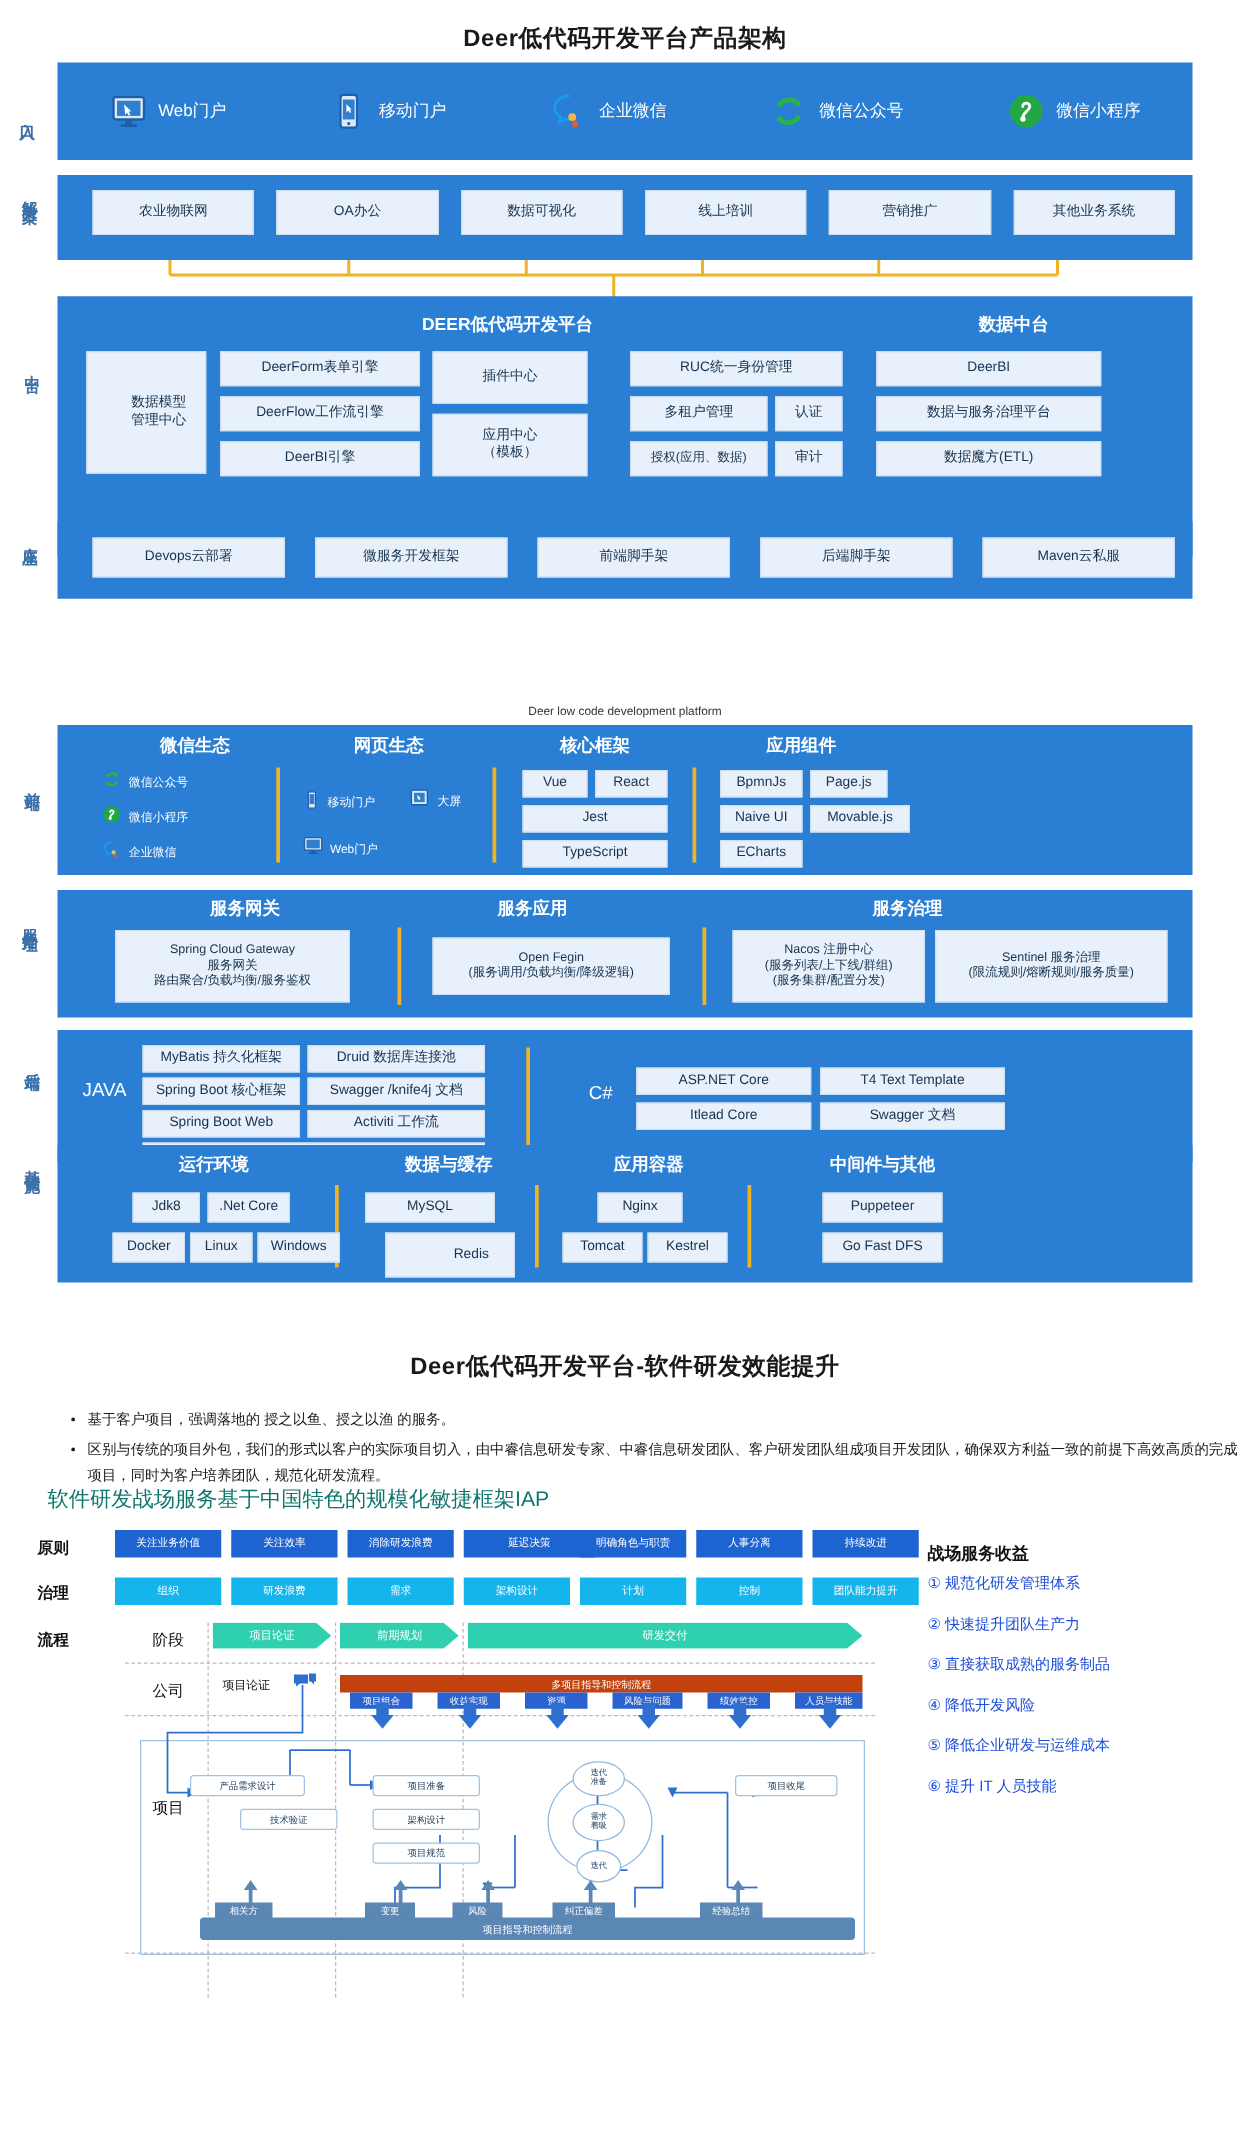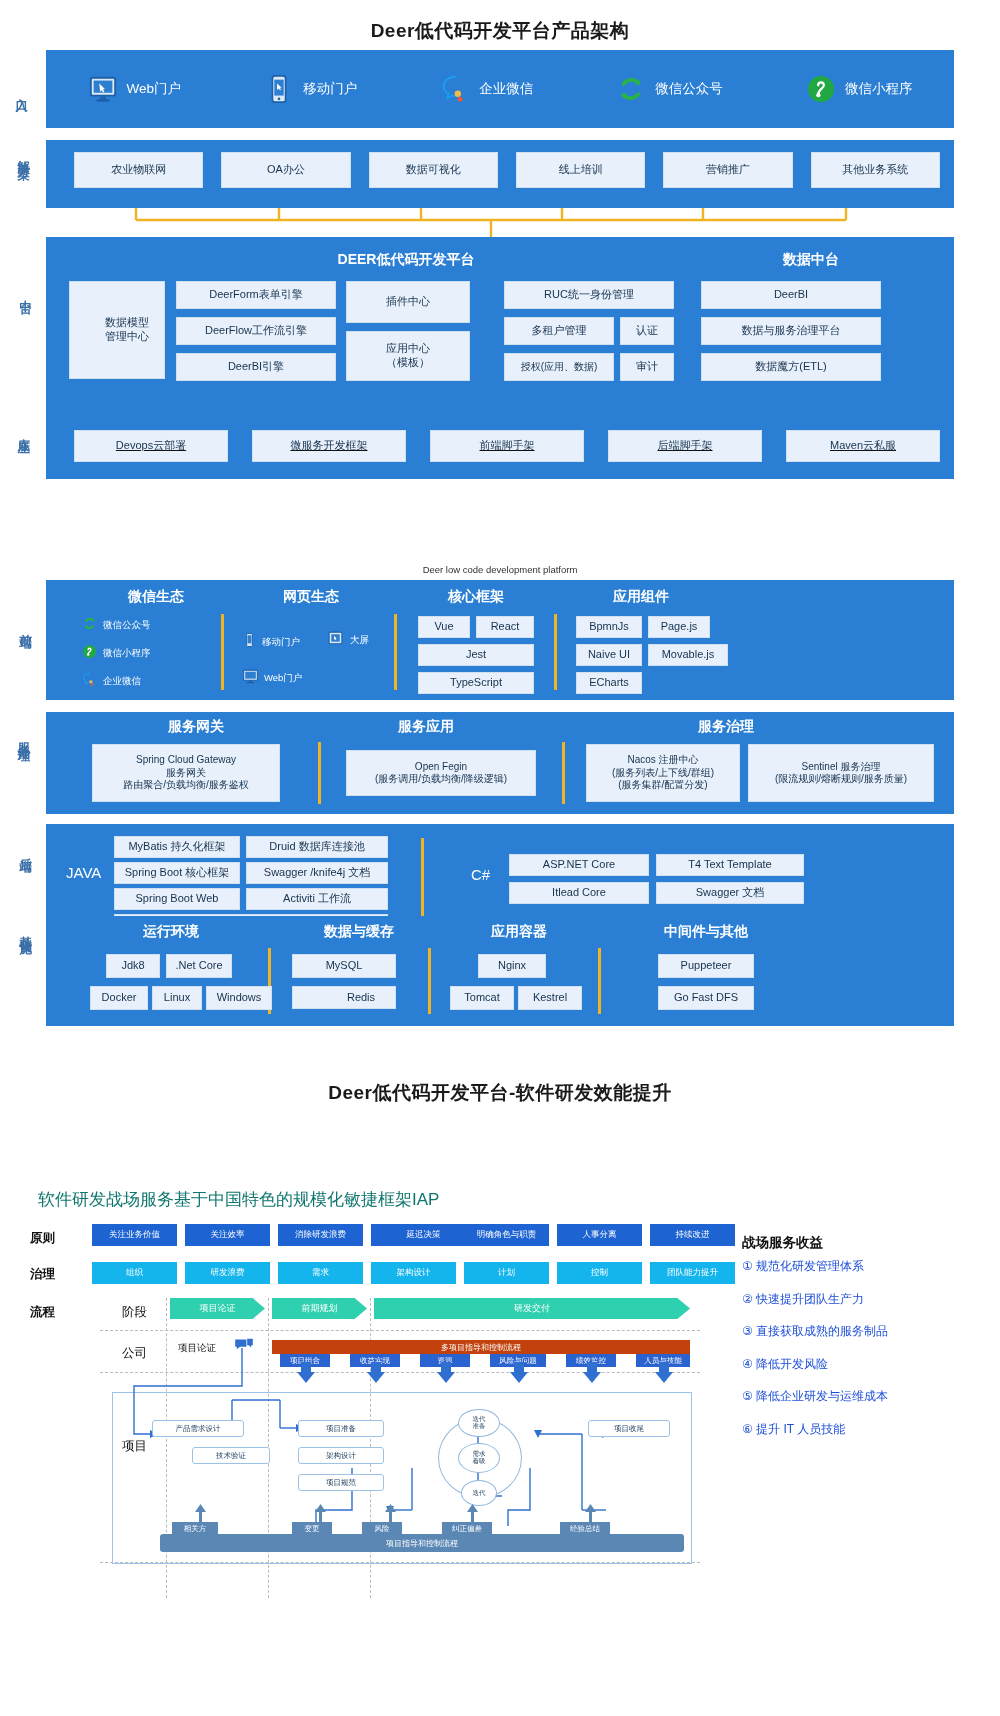--- a/index.html
+++ b/index.html
@@ -23,21 +23,21 @@
   #s1 .t{position:absolute;top:18px;left:0;width:1000px;}
   .row1{position:absolute;left:46px;top:50px;width:908px;height:78px;display:flex;align-items:center;justify-content:space-around;}
   .entry{display:flex;align-items:center;gap:9px;color:#fff;font-size:13.5px;}
   .ico{width:30px;height:30px;flex:0 0 30px;}
   .row2{position:absolute;left:46px;top:140px;width:908px;height:68px;}
   .row2 .inner{position:absolute;left:28px;top:12px;right:14px;height:36px;display:flex;gap:18px;}
   .row2 .chip{flex:1;}
   .connector{position:absolute;left:46px;top:208px;width:908px;height:30px;}
   .row3{position:absolute;left:46px;top:237px;width:908px;height:208px;}
   .row4{position:absolute;left:46px;top:417px;width:908px;height:62px;}
-  .row4 .inner{position:absolute;left:28px;top:13px;right:14px;height:32px;display:flex;gap:24px;text-decoration:underline;}
+  .row4 .inner{position:absolute;left:28px;top:13px;right:14px;height:32px;display:flex;gap:24px;}
   .row4 .chip{flex:1;}
 
   
   #s2{position:absolute;left:0;top:528px;width:1000px;height:510px;}
   #s2 .t{position:absolute;top:0;left:0;width:1000px;}
   .tsband{position:absolute;left:46px;width:908px;}
 
   
   #s3{position:absolute;left:0;top:1062px;width:1000px;height:654px;}
   #s3 .t{position:absolute;top:18px;left:0;width:1000px;}
@@ -322,34 +322,38 @@
     <div class="vdiv" style="position:absolute;left:382px;top:32px;height:66px;"></div>
     <div class="vdiv" style="position:absolute;left:552px;top:32px;height:66px;"></div>
 
     <div class="chip" style="position:absolute;left:60px;top:38px;width:54px;height:24px;">Jdk8</div>
     <div class="chip" style="position:absolute;left:120px;top:38px;width:66px;height:24px;">.Net Core</div>
     <div class="chip" style="position:absolute;left:44px;top:70px;width:58px;height:24px;">Docker</div>
     <div class="chip" style="position:absolute;left:106px;top:70px;width:50px;height:24px;">Linux</div>
     <div class="chip" style="position:absolute;left:160px;top:70px;width:66px;height:24px;">Windows</div>
 
     <div class="chip" style="position:absolute;left:246px;top:38px;width:104px;height:24px;">MySQL</div>
-    <div class="chip" style="position:absolute;left:246px;top:70px;width:104px;height:23px;padding-left:34px;">Redis</div>
+    <div class="chip" style="position:absolute;left:262px;top:70px;width:104px;height:36px;padding-left:34px;">Redis</div>
 
     <div class="chip" style="position:absolute;left:432px;top:38px;width:68px;height:24px;">Nginx</div>
     <div class="chip" style="position:absolute;left:404px;top:70px;width:64px;height:24px;">Tomcat</div>
     <div class="chip" style="position:absolute;left:472px;top:70px;width:64px;height:24px;">Kestrel</div>
 
     <div class="chip" style="position:absolute;left:612px;top:38px;width:96px;height:24px;">Puppeteer</div>
     <div class="chip" style="position:absolute;left:612px;top:70px;width:96px;height:24px;">Go Fast DFS</div>
   </div>
 </div>
 
 <div id="s3">
   <div class="t sec-title">Deer低代码开发平台-软件研发效能提升</div>
 
+  <ul class="bullets">
+    <li>基于客户项目，强调落地的 授之以鱼、授之以渔 的服务。</li>
+    <li>区别与传统的项目外包，我们的形式以客户的实际项目切入，由中睿信息研发专家、中睿信息研发团队、客户研发团队组成项目开发团队，确保双方利益一致的前提下高效高质的完成项目，同时为客户培养团队，规范化研发流程。</li>
+  </ul>
 
   <div class="subhead">软件研发战场服务基于中国特色的规模化敏捷框架IAP</div>
 
   <div class="benefit-title">战场服务收益</div>
   <div class="benefits">
     <div>① 规范化研发管理体系</div>
     <div>② 快速提升团队生产力</div>
     <div>③ 直接获取成熟的服务制品</div>
     <div>④ 降低开发风险</div>
     <div>⑤ 降低企业研发与运维成本</div>

